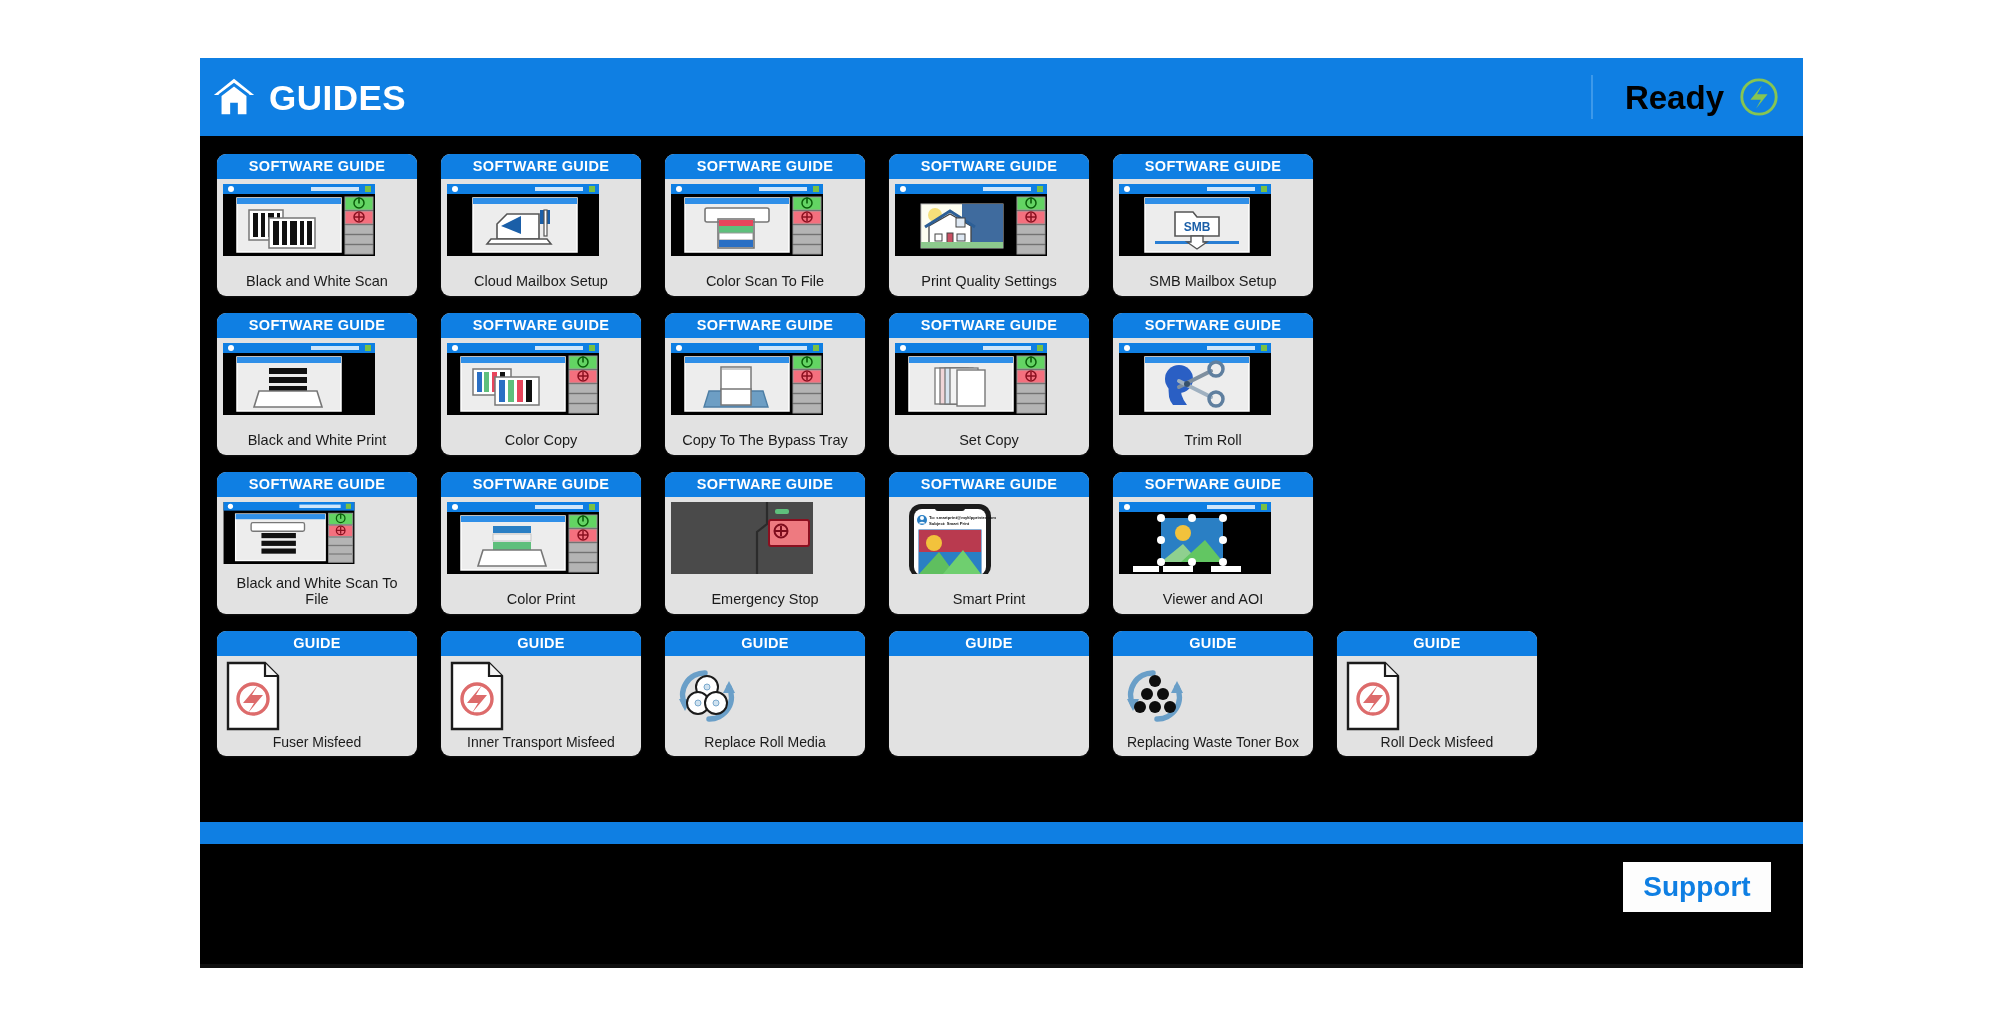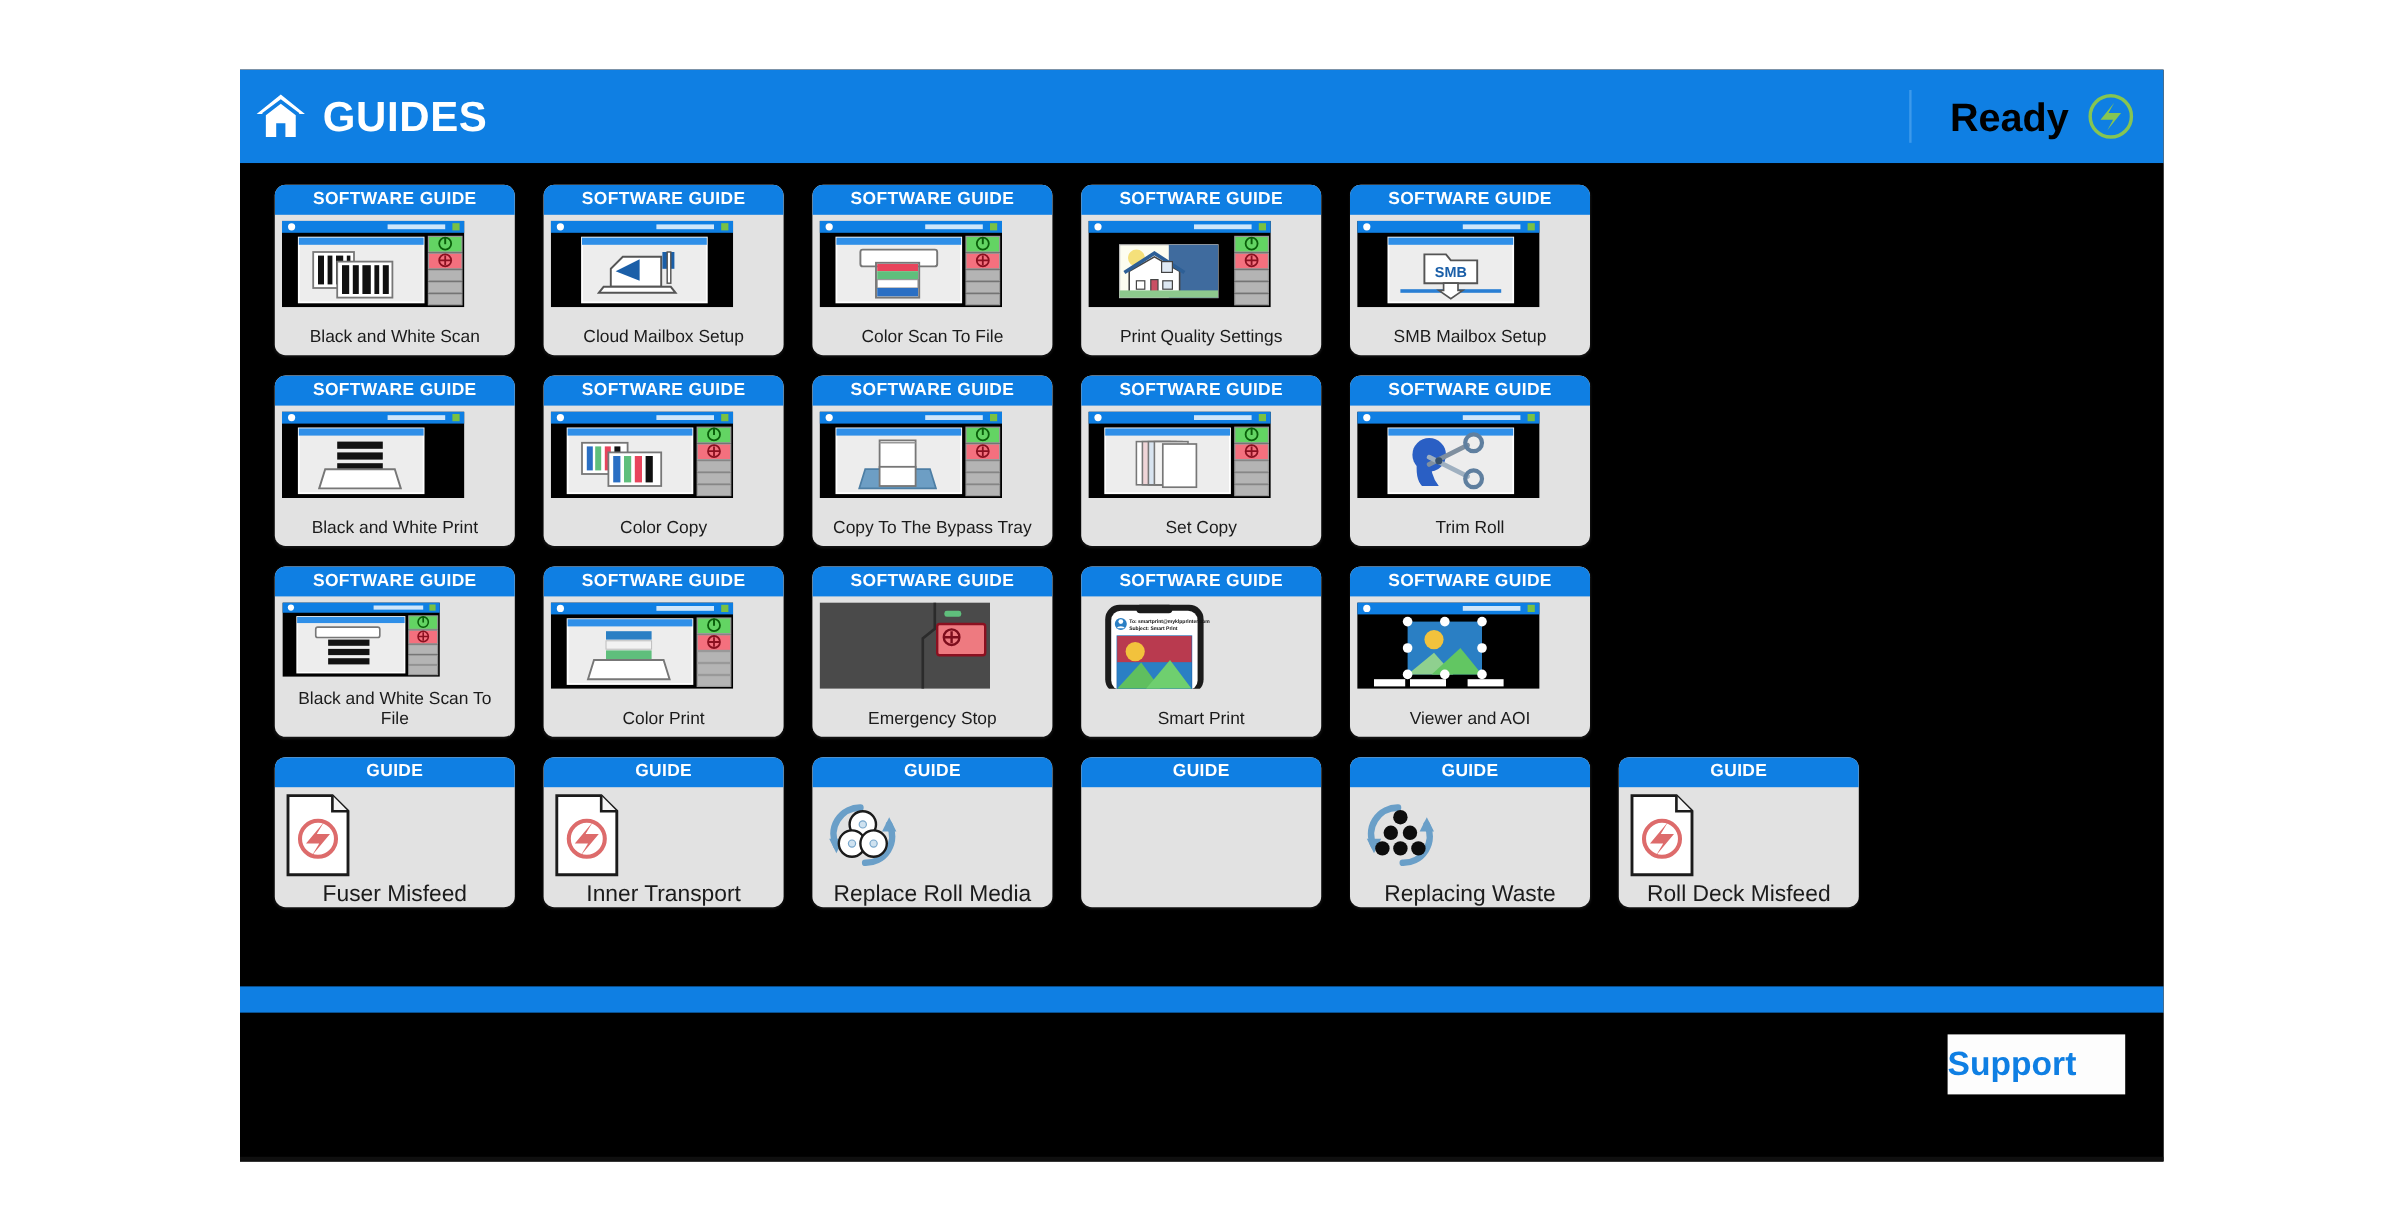--- a/index.html
+++ b/index.html
@@ -43,21 +43,21 @@
   .status-text {
     color: #000000; font-size: 33px; font-weight: bold; line-height: 1;
   }
   .status-icon { width: 42px; height: 42px; display: block; }
 
   
   .body-area {
     position: absolute; left: 0; top: 78px;
     width: 100%; height: 686px;
     background: #000000;
-    padding: 18px 0 0 29px;
+    padding: 18px 0 0 17px;
   }
 
   .grid-row {
     display: flex;
     gap: 24px;
     margin-bottom: 17px;
   }
 
   
   .card {
@@ -91,39 +91,39 @@
   .card-thumb { flex: 0 0 auto; display: block; }
   .card-label {
     color: #1b1b1b;
     font-size: 14.5px;
     text-align: center;
     line-height: 1.1;
     margin-top: auto;
     padding-bottom: 3px;
     width: 100%;
   }
-  .card-g .card-label { font-size: 19px; }
+  .card-g .card-label { font-size: 14px; }
 
   
   .blue-bar {
     position: absolute; left: 0; top: 764px;
     width: 100%; height: 22px;
     background: #0f7fe3;
   }
   .footer {
     position: absolute; left: 0; top: 786px;
     width: 100%; height: 124px;
     background: #000000;
   }
   .support-button {
     position: absolute; right: 32px; top: 18px;
     width: 148px; height: 50px;
     background: #fdfdfd;
     border: none;
-    display: flex; align-items: center; 
+    display: flex; align-items: center; justify-content: center;
     cursor: pointer;
   }
   .support-button span {
     color: #0f7fe3; font-size: 28px; font-weight: bold; line-height: 1;
   }
   .footer-sliver {
     position: absolute; left: 0; bottom: 0;
     width: 100%; height: 4px;
     background: #111111;
     opacity: .9;

